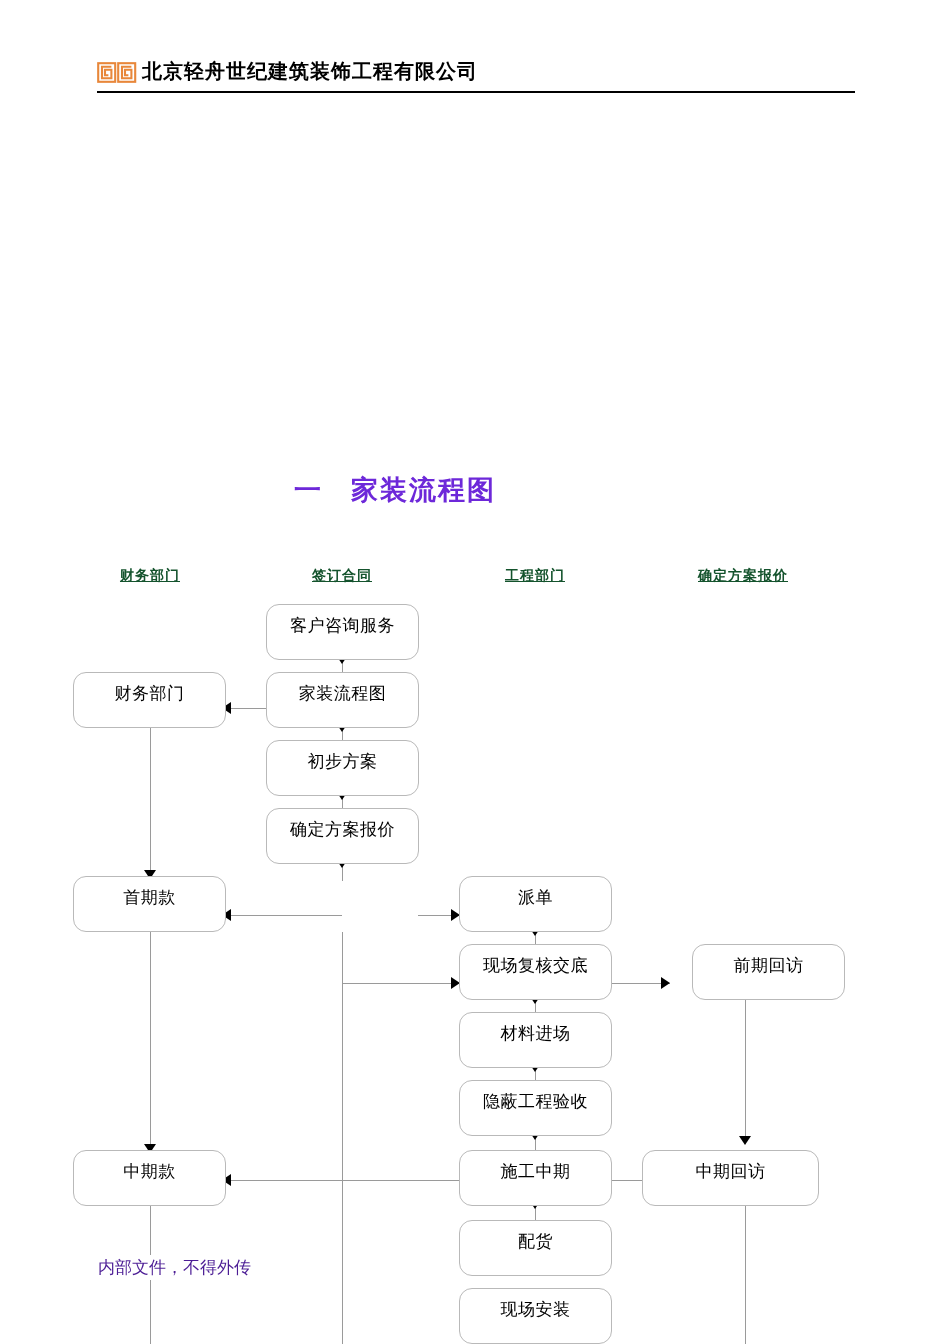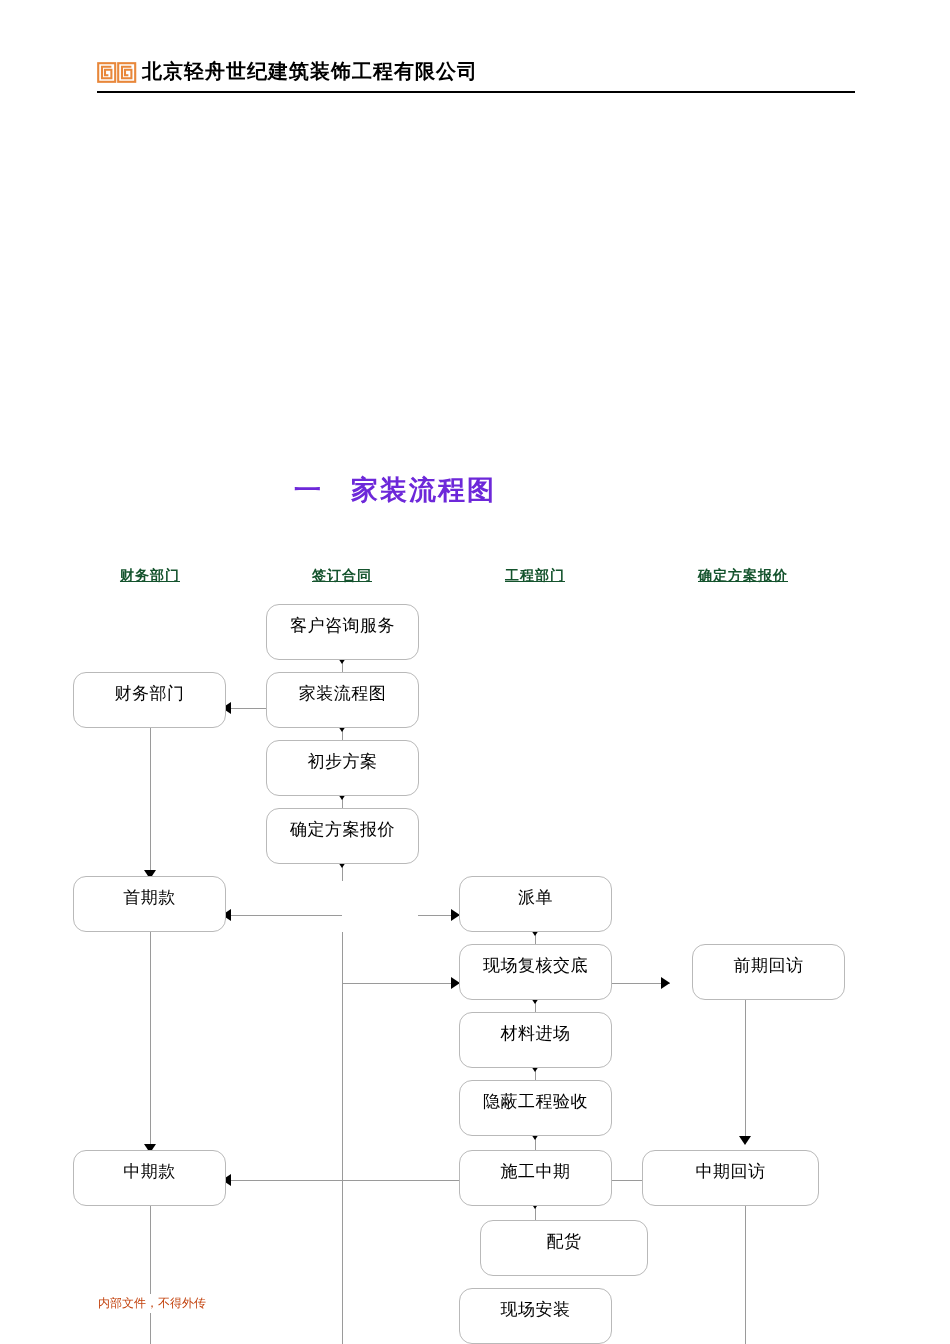--- a/index.html
+++ b/index.html
@@ -125,27 +125,26 @@
     border-top: 6px solid transparent;
     border-bottom: 6px solid transparent;
     border-left: 9px solid #000000;
   }
 
   
   #footer-note {
     position: absolute;
     left: 95px;
     top: 1255px;
-    font-size: 12px;
-    color: #c2410c;
+    font-size: 17px;
+    color: #4c1d95;
     white-space: nowrap;
     z-index: 4;
     background: #ffffff;
     padding: 1px 3px;
-    margin-top: 39px;
   }
 </style>
 </head>
 <body>
 
 <div id="page">
 
   <div id="letterhead">
     <span id="logo-mark">
       <svg width="40" height="21" viewBox="0 0 40 21" xmlns="http://www.w3.org/2000/svg">
@@ -239,21 +238,21 @@
 
   <div class="node" style="left:73px;  top:672px; width:153px; height:56px;">财务部门</div>
   <div class="node" style="left:73px;  top:876px; width:153px; height:56px;">首期款</div>
   <div class="node" style="left:73px;  top:1150px;width:153px; height:56px;">中期款</div>
 
   <div class="node" style="left:459px; top:876px; width:153px; height:56px;">派单</div>
   <div class="node" style="left:459px; top:944px; width:153px; height:56px;">现场复核交底</div>
   <div class="node" style="left:459px; top:1012px;width:153px; height:56px;">材料进场</div>
   <div class="node" style="left:459px; top:1080px;width:153px; height:56px;">隐蔽工程验收</div>
   <div class="node" style="left:459px; top:1150px;width:153px; height:56px;">施工中期</div>
-  <div class="node" style="left:480px; top:1220px;width:168px; height:56px;">配货</div>
+  <div class="node" style="left:459px; top:1220px;width:153px; height:56px;">配货</div>
   <div class="node" style="left:459px; top:1288px;width:153px; height:56px;">现场安装</div>
 
   <div class="node" style="left:669px; top:944px; width:153px; height:56px;margin-left:23px;">前期回访</div>
   <div class="node" style="left:642px; top:1150px;width:177px; height:56px;">中期回访</div>
 
   <div id="footer-note">内部文件，不得外传</div>
 
 </div>
 
 </body></html>

